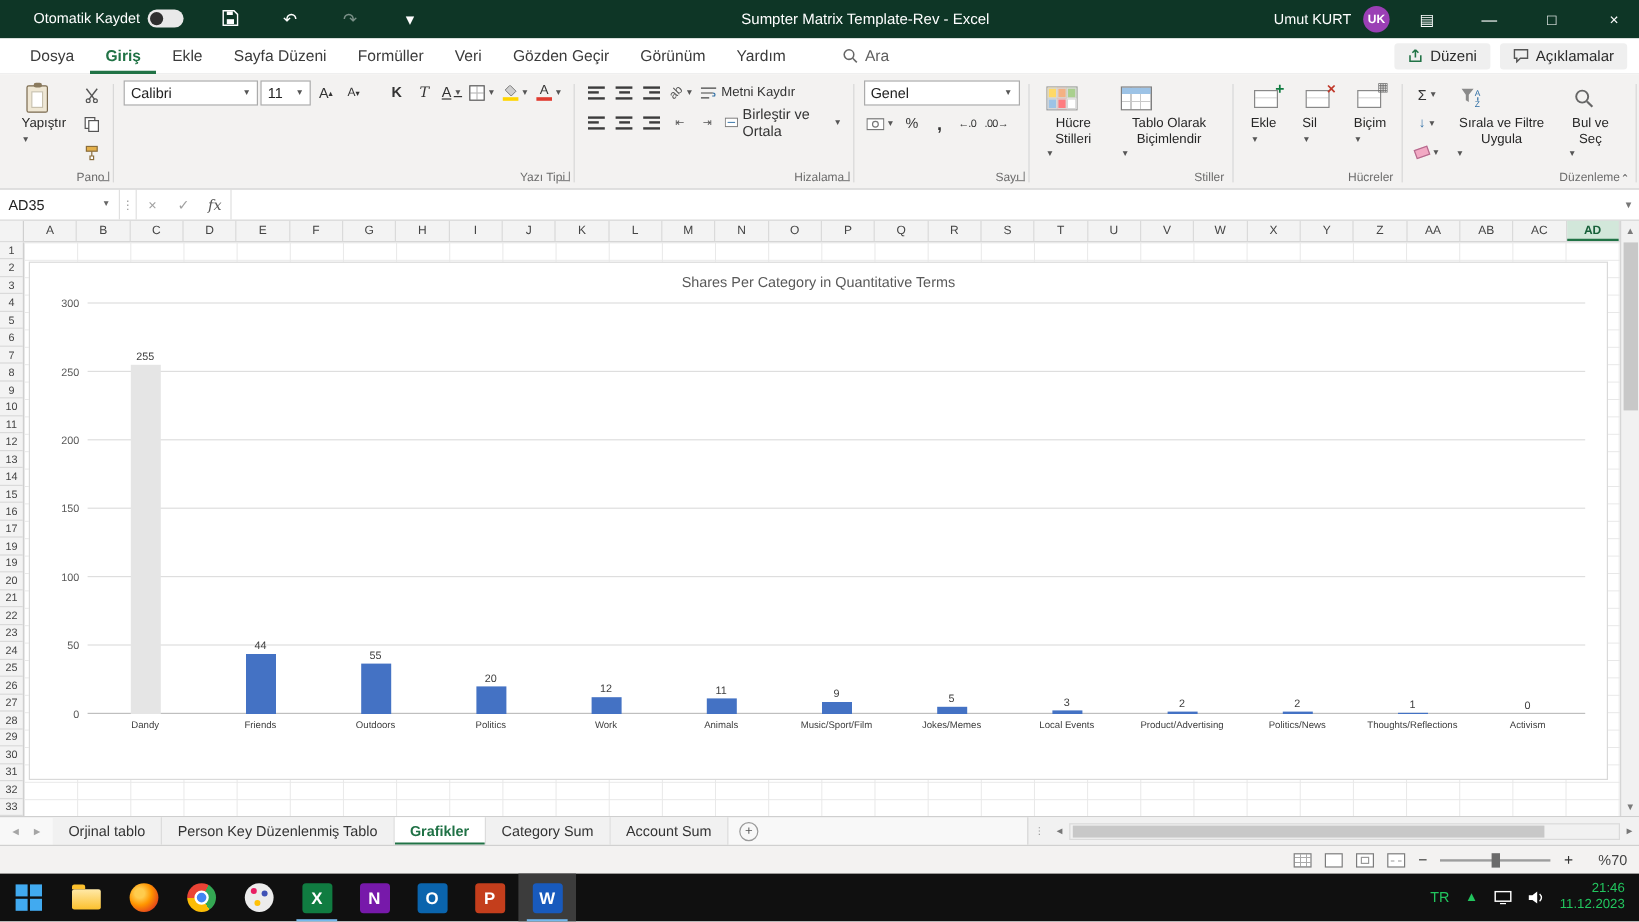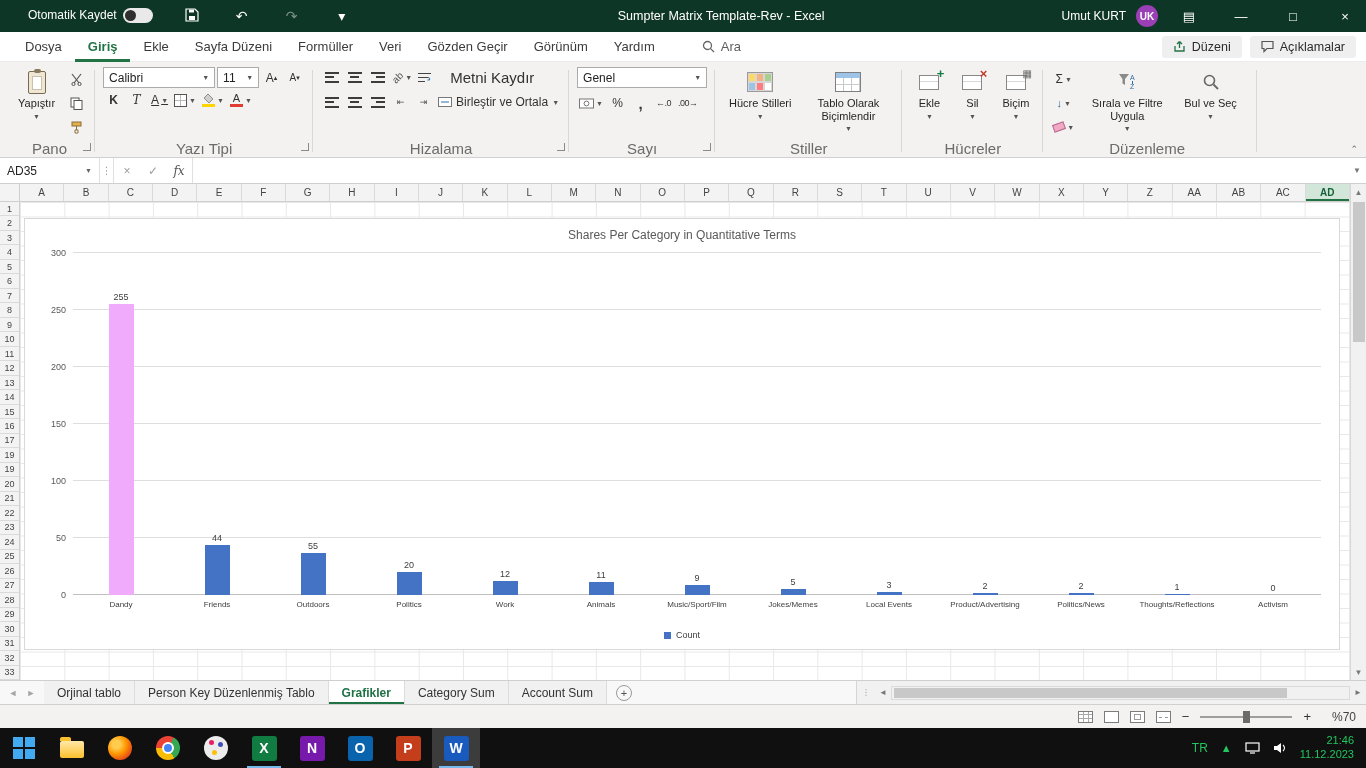--- a/index.html
+++ b/index.html
@@ -26,23 +26,23 @@
   .menu-tab.active{color:#217346;font-weight:bold;box-shadow:inset 0 -3px 0 #217346}
   .msearch{display:flex;align-items:center;gap:6px;margin-left:34px;color:#5f5f5f;font-size:13px}
   .mright{margin-left:auto;display:flex;align-items:center;gap:8px;padding-right:10px}
   .pill-btn{display:flex;align-items:center;gap:6px;background:#efefef;border-radius:3px;padding:4px 11px;font-size:12.5px;color:#2b2b2b}
 
   
   .ribbon{height:96px;background:#f3f2f1;display:flex;align-items:stretch;padding:2px 2px 0 4px;position:relative;border-bottom:1px solid #d1d1d1;flex:0 0 auto}
   .group{display:flex;flex-direction:column;padding:3px 8px 0;position:relative}
   .group::after{content:'';position:absolute;right:0;top:6px;bottom:5px;width:1px;background:#d8d8d8}
   .group-body{flex:1;display:flex;align-items:flex-start;gap:5px}
-  .group-label{height:17px;font-size:15px;color:#6b6b6b;text-align:center;line-height:17px}
+  .group-label{height:17px;font-size:10px;color:#6b6b6b;text-align:right;line-height:17px}
   .launcher{position:absolute;right:4px;bottom:6px;width:8px;height:8px;border-right:1px solid #8a8a8a;border-bottom:1px solid #8a8a8a}
-  .bigbtn{display:flex;flex-direction:column;align-items:center;gap:3px;padding:3px 6px;font-size:11px;color:#262626;text-align:center;line-height:1.15;max-width:92px}
+  .bigbtn{display:flex;flex-direction:column;align-items:flex-start;gap:3px;padding:3px 6px;font-size:11px;color:#262626;text-align:center;line-height:1.15;max-width:92px}
   .chev{font-size:7px;color:#555}
   .sbtn{min-width:21px;height:20px;display:flex;align-items:center;justify-content:center;font-size:12px;color:#333;padding:0 2px}
   .vcol{display:flex;flex-direction:column;gap:4px}
   .hrow{display:flex;align-items:center;gap:2px}
   .combo{background:#fff;border:1px solid #ababab;height:21px;display:flex;align-items:center;padding:0 5px;font-size:12px;color:#222}
   .combo .arr{margin-left:auto;font-size:7px;color:#555;padding-left:5px}
   .bars3{width:14px;height:11px;display:flex;flex-direction:column;justify-content:space-between}
   .bars3 i{height:2px;background:#3c3c3c;display:block;width:100%}
   .aL i:nth-child(2){width:9px}.aC i:nth-child(2){width:9px;margin:0 auto}.aR i:nth-child(2){width:9px;margin-left:auto}
   .icon-borders{width:13px;height:13px;border:1px solid #555;background:
@@ -261,21 +261,21 @@
               <path d="M6.5 5v4M5 9h3v3H5z" stroke="#8a6d3b" fill="#fff"></path>
             </svg>
         </span>
       </div>
     </div>
     <div class="group-label">Pano</div>
     <span class="launcher"></span>
   </div>
 
   <div class="group">
-    <div class="group-body" style="flex-direction:column;gap:2px">
+    <div class="group-body" style="flex-direction:row;gap:15px">
       <div class="hrow">
         <div class="combo" style="width:112px">
           <span>Calibri</span>
             <span class="arr">▼</span>
         </div>
         <div class="combo" style="width:42px">
           <span>11</span>
             <span class="arr">▼</span>
         </div>
         <span class="sbtn">A<sup style="font-size:7px">▴</sup></span>
@@ -339,21 +339,21 @@
             <span class="bars3 aR">
               <i></i>
               <i></i>
               <i></i>
             </span>
           </span>
         <span class="sbtn">
             <span style="display:inline-block;transform:rotate(-45deg);font-size:10px;color:#555">ab</span>
             <span class="chev" style="margin-left:2px">▼</span>
           </span>
-        <span class="sbtn" style="width:auto;gap:19px;font-size:15px;color:#333">
+        <span class="sbtn" style="width:auto;gap:4px;font-size:11px;color:#333">
           <svg width="13" height="11" viewBox="0 0 13 11">
               <line x1="0" y1="1.5" x2="13" y2="1.5" stroke="#444"></line>
               <line x1="0" y1="5.5" x2="10" y2="5.5" stroke="#444"></line>
               <path d="M10 5.5q2.5 0 1.5 2.5l-2 0" fill="none" stroke="#2d6da4"></path>
               <line x1="0" y1="9.5" x2="7" y2="9.5" stroke="#444"></line>
             </svg>
           <span>Metni Kaydır</span>
         </span>
       </div>
       <div class="hrow">
@@ -624,21 +624,21 @@
               <div class="gridline" style="bottom: 50%;"></div>
               <div class="ylab" style="bottom: 50%;">150</div>
               <div class="gridline" style="bottom: 66.6667%;"></div>
               <div class="ylab" style="bottom: 66.6667%;">200</div>
               <div class="gridline" style="bottom: 83.3333%;"></div>
               <div class="ylab" style="bottom: 83.3333%;">250</div>
               <div class="gridline" style="bottom: 100%;"></div>
               <div class="ylab" style="bottom: 100%;">300</div>
               <div class="bars">
                 <div class="slot">
-                  <div class="bar" style="height: 85%; background: #f0abfc;">
+                  <div class="bar" style="height: 85%; background: #e5e5e5;">
                     <div class="dlabel">255</div>
                   </div>
                   <div class="xlab">Dandy</div>
                 </div>
                 <div class="slot">
                   <div class="bar" style="height: 14.6667%; background: rgb(68, 114, 196);">
                     <div class="dlabel">44</div>
                   </div>
                   <div class="xlab">Friends</div>
                 </div>
@@ -703,24 +703,20 @@
                   <div class="xlab">Thoughts/Reflections</div>
                 </div>
                 <div class="slot">
                   <div class="bar" style="height: 0%; background: rgb(68, 114, 196);">
                     <div class="dlabel">0</div>
                   </div>
                   <div class="xlab">Activism</div>
                 </div>
               </div>
             </div>
-          <div class="legend">
-            <span class="sq"></span>
-            <span>Count</span>
-          </div>
         </div>
       </div>
     </div>
   </div>
   <div class="vscroll">
     <div class="varrow">▲</div>
     <div class="vthumb"></div>
     <div style="flex:1"></div>
     <div class="varrow">▼</div>
   </div>

